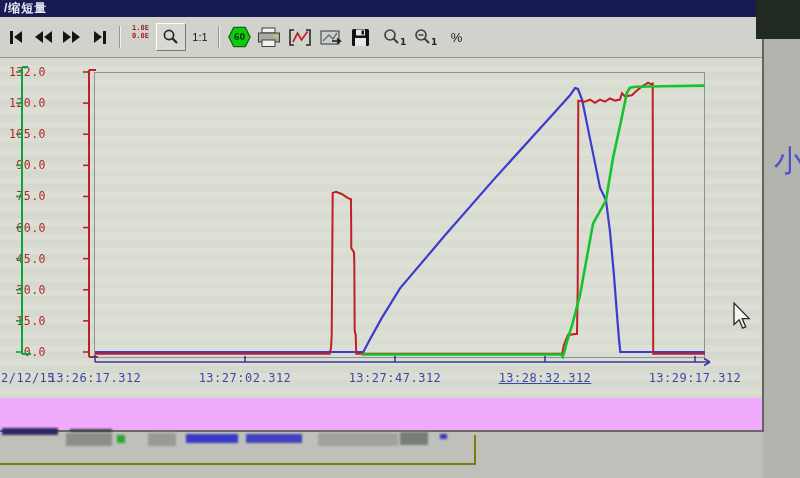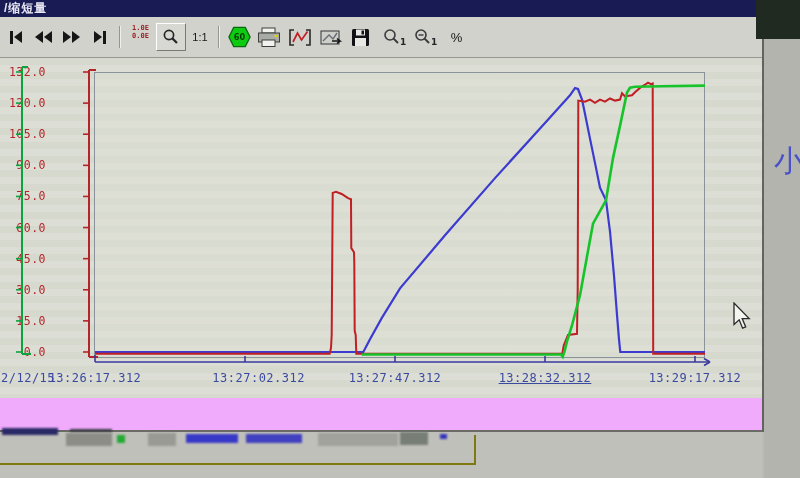--- a/index.html
+++ b/index.html
@@ -166,21 +166,21 @@
         <div class="ylab redlab" style="top: 189.44px;">75.0</div>
         <div class="ylab redlab" style="top: 220.55px;">60.0</div>
         <div class="ylab redlab" style="top: 251.66px;">45.0</div>
         <div class="ylab redlab" style="top: 282.77px;">30.0</div>
         <div class="ylab redlab" style="top: 313.88px;">15.0</div>
         <div class="ylab redlab" style="top: 344.99px;">0.0</div>
       </div>
     <div id="grnlabels"></div>
     <div id="timelabels">
         <div class="tlab" style="left: 35px;">13:26:17.312</div>
-        <div class="tlab" style="left: 185px; text-align: right;">13:27:02.312</div>
+        <div class="tlab" style="left: 185px;">13:27:02.312</div>
         <div class="tlab" style="left: 335px;">13:27:47.312</div>
         <div class="tlab" style="left: 485px; text-decoration: underline;">13:28:32.312</div>
         <div class="tlab" style="left: 635px;">13:29:17.312</div>
       </div>
     <div id="datelab">2/12/15</div>
 
   </div>
 
   <div id="rightstrip"></div>
   <div id="darkcorner"></div>

